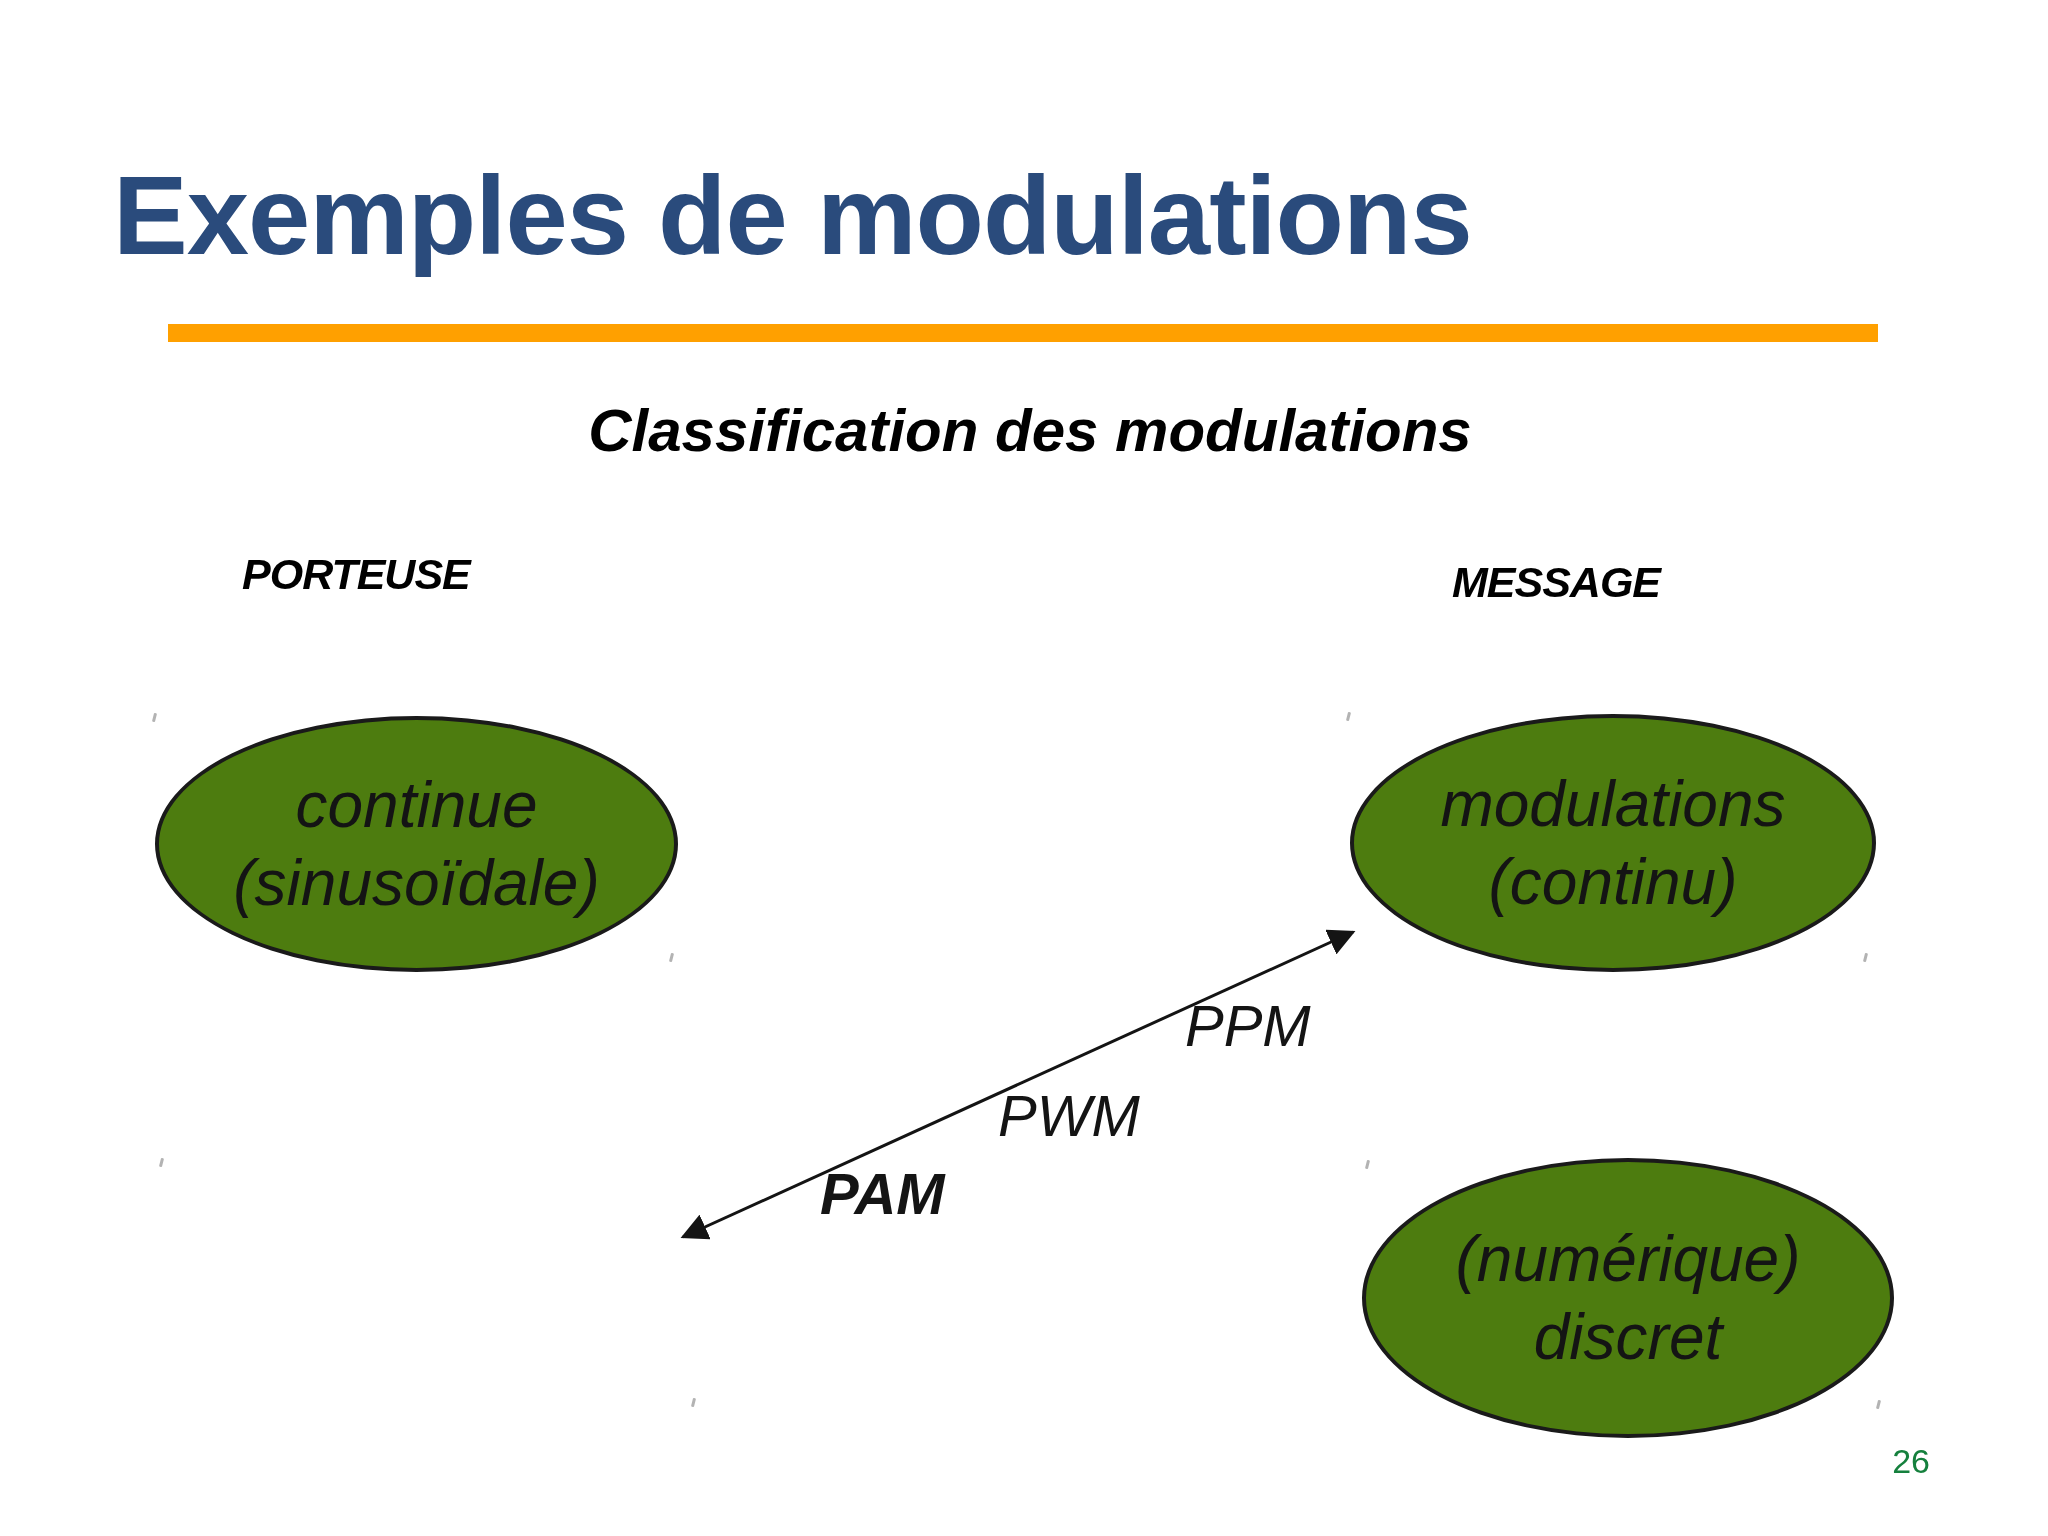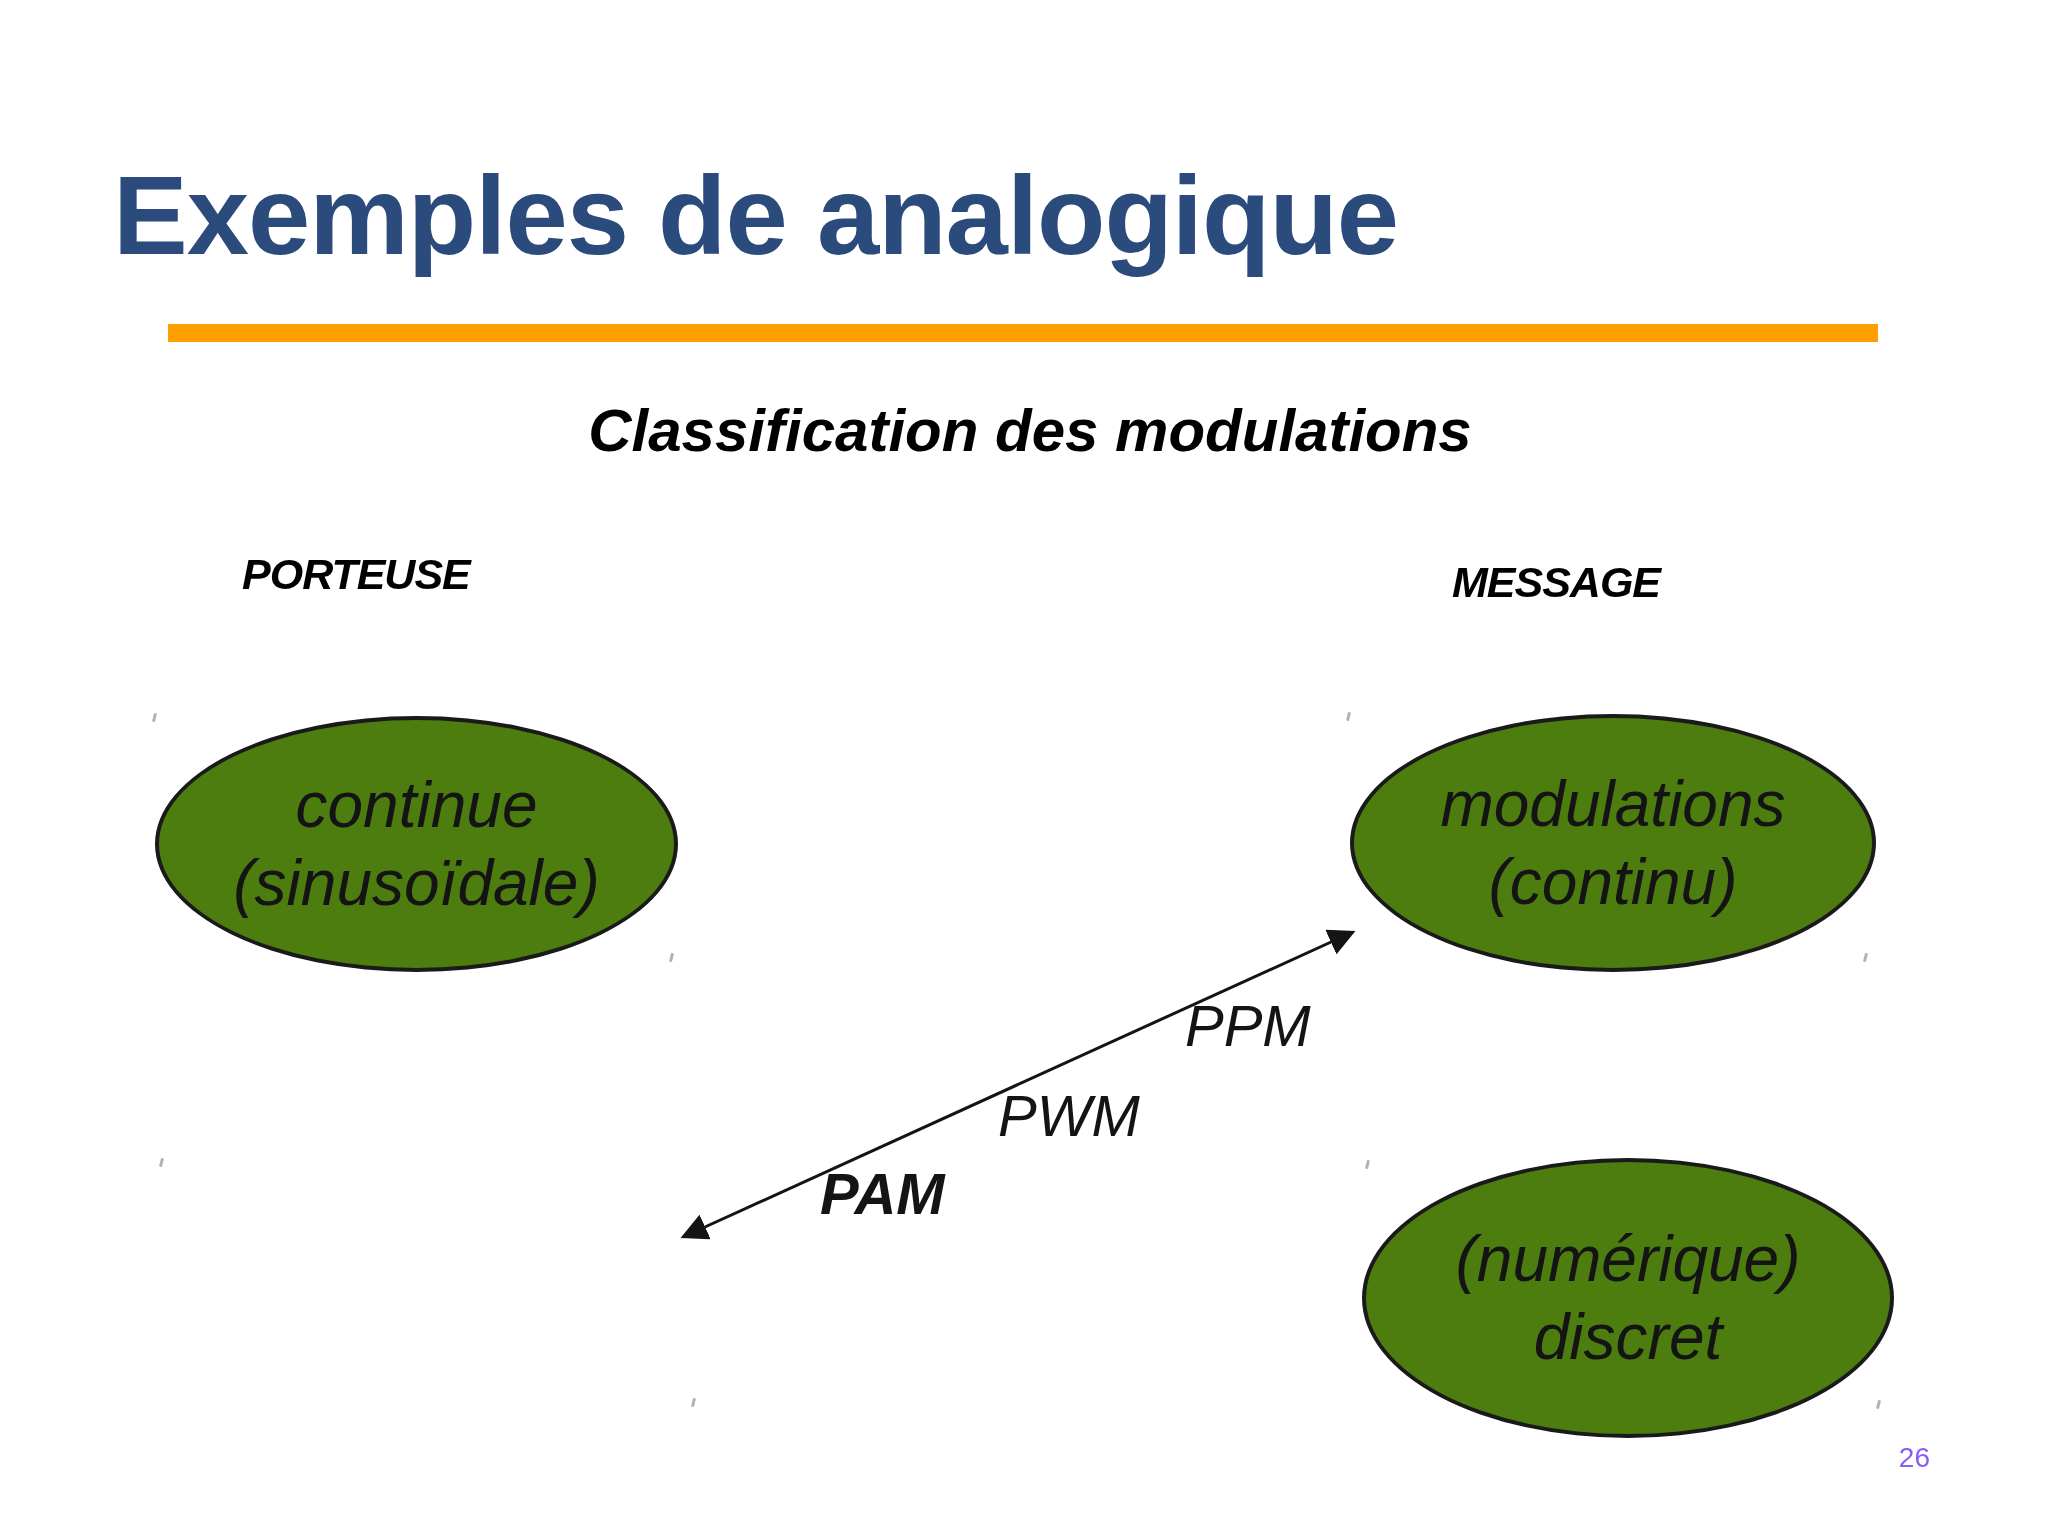--- a/index.html
+++ b/index.html
@@ -44,33 +44,33 @@
   .node.n-discret    {left:1362px;top:1158px;width:524px; height:272px;}
   .arrow-layer{position:absolute;left:0;top:0;width:2048px;height:1536px;pointer-events:none;}
   .arrow-label{
     position:absolute;font-size:58px;font-style:italic;color:#141414;white-space:nowrap;
   }
   .arrow-label.pam{left:820px; top:1160px;font-weight:bold;}
   .arrow-label.pwm{left:998px; top:1082px;}
   .arrow-label.ppm{left:1185px;top:992px;}
   .page-number{
     position:absolute;right:118px;top:1442px;
-    font-size:28px;color:#8b5cf6;
+    font-size:34px;color:#15803d;
   }
   .speck{
     position:absolute;width:3px;height:9px;background:#9a9a9a;
     transform:rotate(14deg);opacity:.75;border-radius:1px;
   }
 </style>
 </head>
 <body>
 
 <div class="slide">
 
-  <div class="title">Exemples de analogique</div>
+  <div class="title">Exemples de modulations</div>
   <div class="rule"></div>
   <div class="subtitle">Classification des modulations</div>
 
   <div class="col-header left">PORTEUSE</div>
   <div class="col-header right">MESSAGE</div>
 
   <div class="node n-continue">
     <span>continue</span>
     <span>(sinusoïdale)</span>
   </div>

